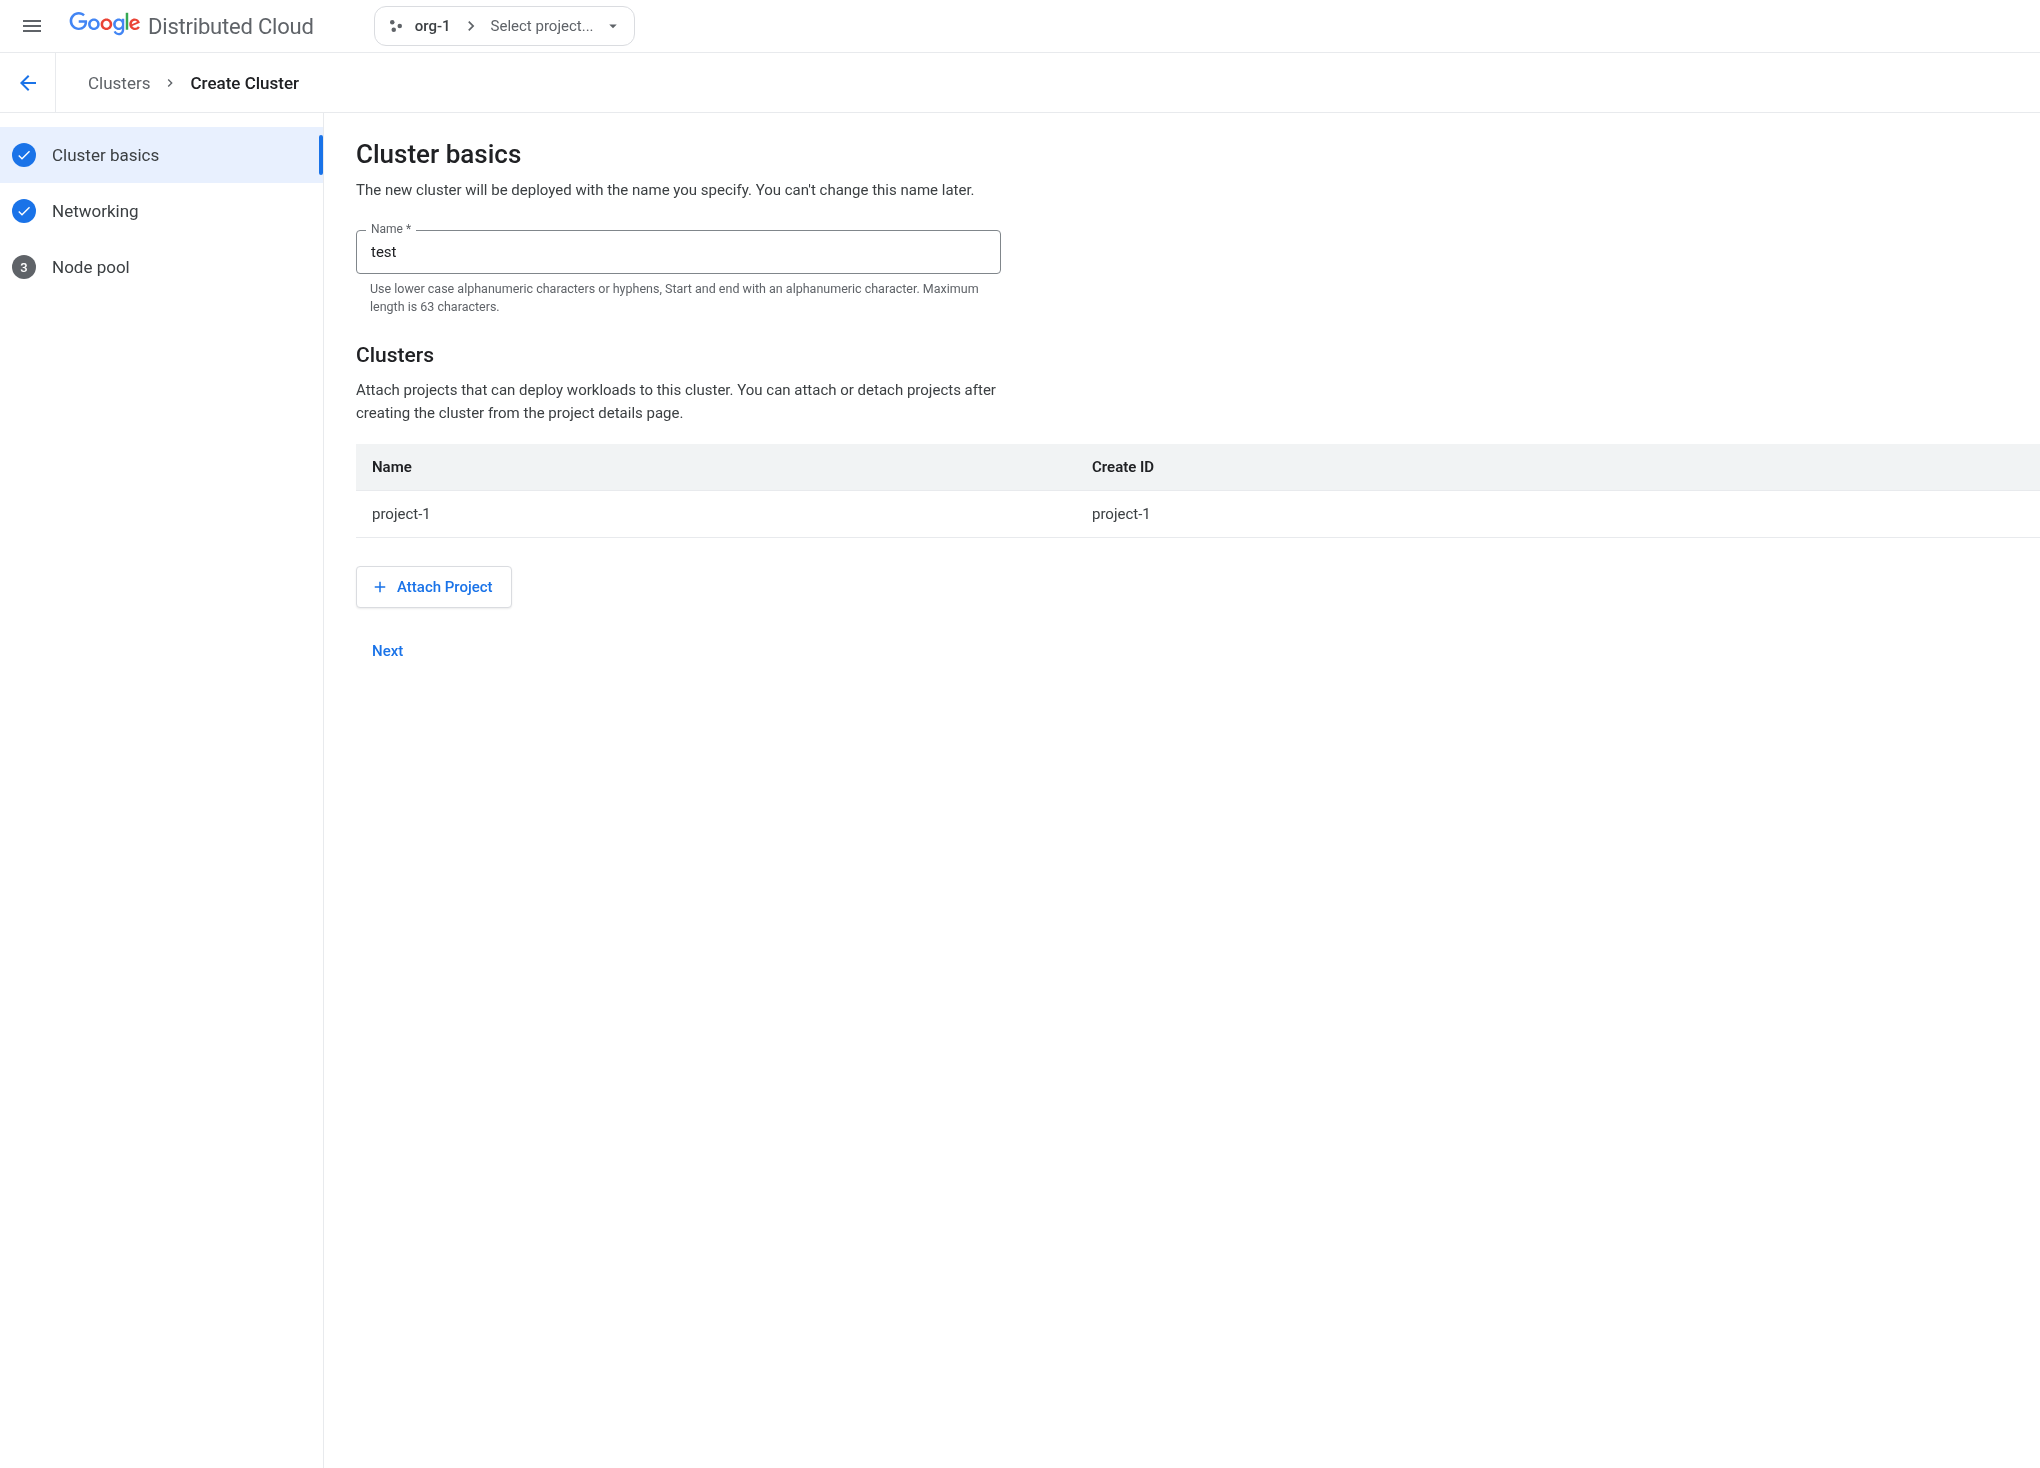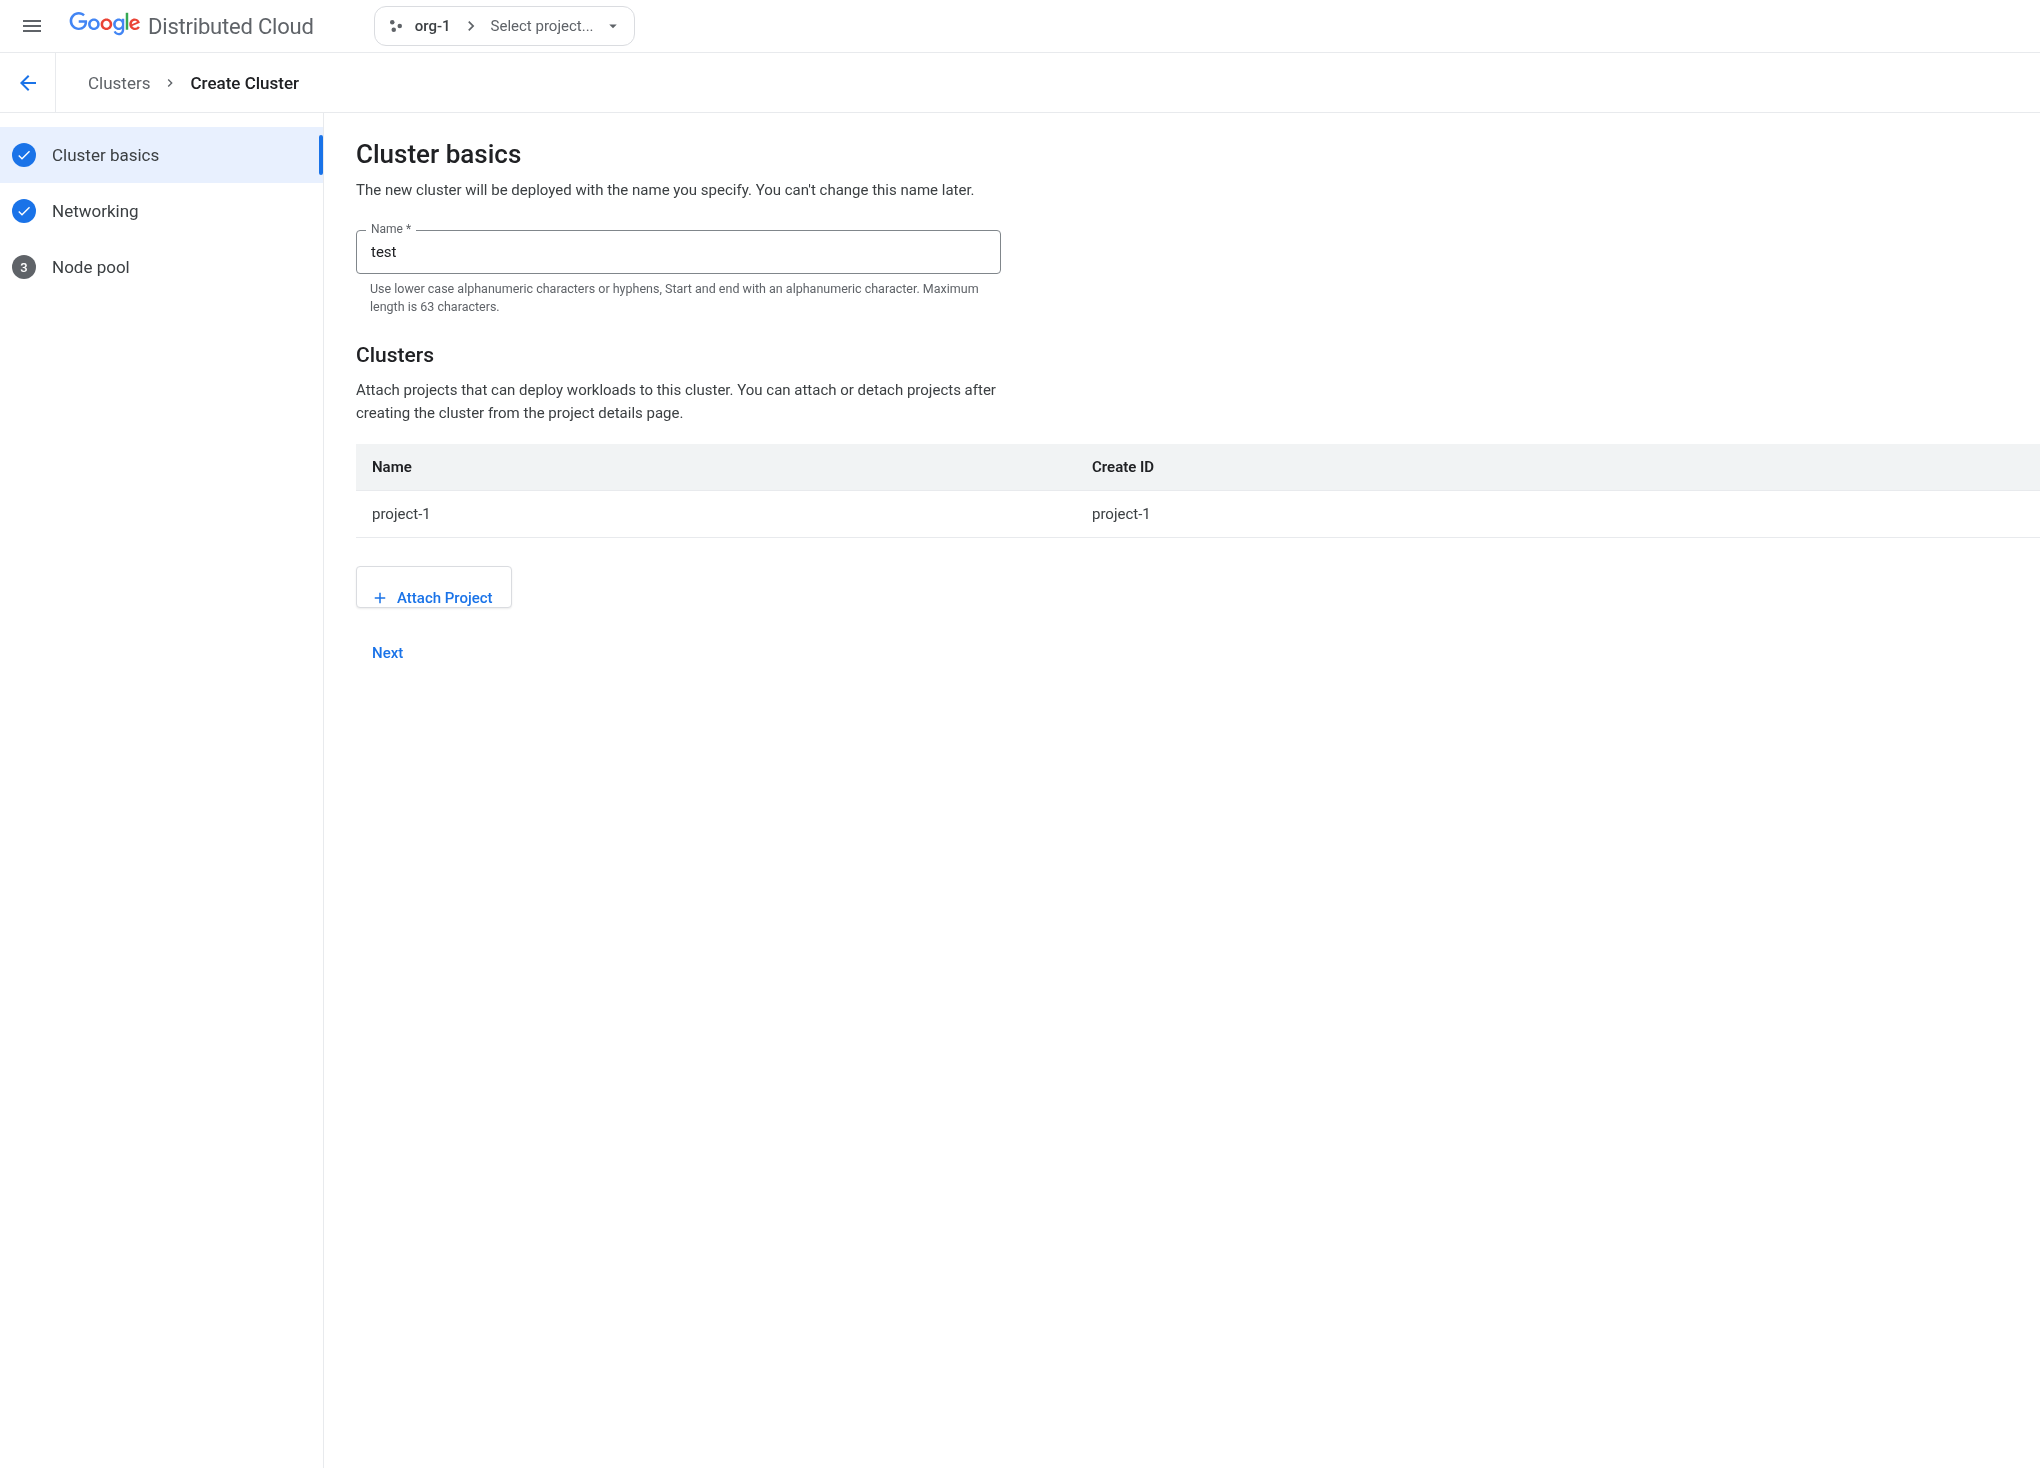--- a/index.html
+++ b/index.html
@@ -39,21 +39,21 @@
     .field-select { width: 100%; height: 48px; border: 1px solid #80868b; border-radius: 4px; padding: 0 14px; font-size: 15px; color: #202124; display: flex; align-items: center; justify-content: space-between; cursor: pointer; }
     .field-hint { font-size: 12.5px; color: #5f6368; max-width: 645px; line-height: 1.5; margin: 6px 0 26px 14px; }
     
     .sub-title { font-size: 21px; font-weight: 500; margin: 22px 0 12px 0; color: #202124; }
     
     .table { border-collapse: collapse; width: 100%; margin-top: 20px; }
     .table th { text-align: left; background: #f1f3f4; font-weight: 600; font-size: 15px; color: #202124; padding: 14px 16px; border-bottom: 1px solid #e8eaed; }
     .table td { padding: 14px 16px; font-size: 15px; color: #3c4043; border-bottom: 1px solid #e8eaed; }
     .name-col { width: 720px; }
     
-    .attach-btn { margin-top: 28px; height: 42px; border: 1px solid #dadce0; border-radius: 4px; background: #fff; color: #1a73e8; font-size: 15px; font-weight: 500; padding: 0 18px 0 14px; display: inline-flex; align-items: flex-end; gap: 8px; cursor: pointer; box-shadow: 0 1px 2px rgba(0,0,0,0.08); font-family: inherit; }
+    .attach-btn { margin-top: 28px; height: 42px; border: 1px solid #dadce0; border-radius: 4px; background: #fff; color: #1a73e8; font-size: 15px; font-weight: 500; padding: 0 18px 0 14px; display: inline-flex; align-items: center; gap: 8px; cursor: pointer; box-shadow: 0 1px 2px rgba(0,0,0,0.08); font-family: inherit; }
     .next-btn { margin-top: 26px; color: #1a73e8; font-size: 15px; font-weight: 500; background: none; border: none; cursor: pointer; padding: 8px 16px; font-family: inherit; display: block; }
     
     .google-logo svg { height: 24px; }
   </style>
 </head>
 <body>
 
 <div class="topbar">
   <div class="menu-btn">
     <svg width="24" height="24" viewBox="0 0 24 24" fill="#5f6368">

